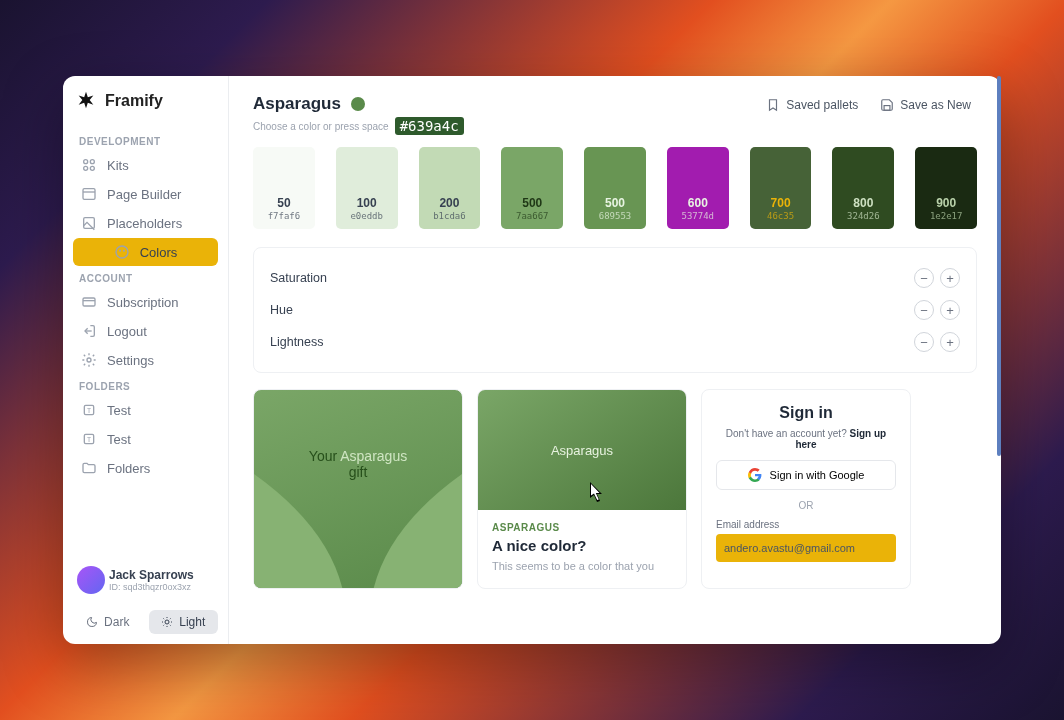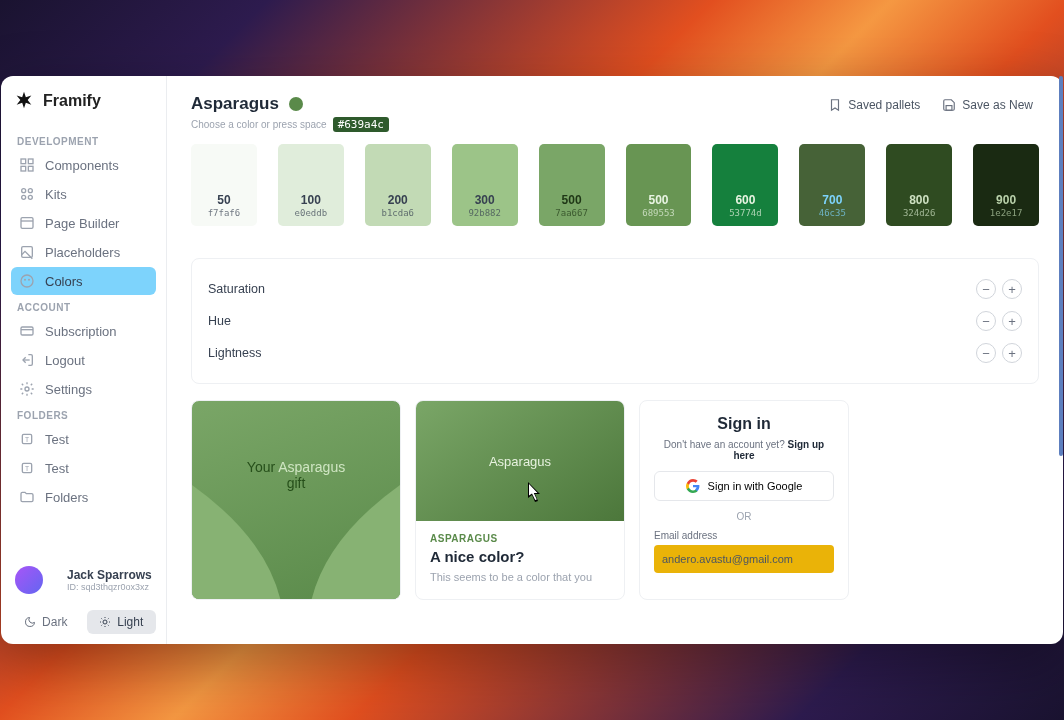--- a/index.html
+++ b/index.html
@@ -6,61 +6,61 @@
 body {
   background: linear-gradient(135deg, #1a1330 0%, #2d1b4e 15%, #e24f1f 40%, #f59842 50%, #e24f1f 60%, #2d1b4e 85%, #1a1330 100%);
   min-height: 720px;
   display: flex;
   align-items: flex-start;
   justify-content: center;
   padding-top: 76px;
   overflow: hidden;
 }
 .app-window {
-  width: 1062px;
+  width: 938px;
   background: #fff;
   border-radius: 12px;
   box-shadow: 0 20px 60px rgba(0,0,0,0.35);
   display: flex;
   position: relative;
 }
 .sidebar {
   width: 166px;
   border-right: 1px solid #ebedf0;
   padding: 14px 10px 10px;
   display: flex;
   flex-direction: column;
 }
 .logo-row { display:flex; align-items:center; gap:8px; margin-bottom: 18px; padding-left:2px; }
 .logo-mark { width:22px; height:22px; }
 .logo-text { font-weight:700; font-size:16px; color:#222; }
 .section-label { font-size:10px; font-weight:700; color:#9ca3af; letter-spacing:.5px; padding:6px 6px 4px; }
 .nav-item { display:flex; align-items:center; gap:10px; padding:6px 8px; border-radius:6px; cursor:pointer; color:#6b7280; font-size:13px; margin-bottom:1px; }
-.nav-item.active { background:#7dd3fc; color:#374151; }
+.nav-item.active { background:#eab308; color:#374151;justify-content:center; }
 .nav-icon { width:16px; height:16px; stroke:#9ca3af; fill:none; stroke-width:2; }
 .spacer { flex:1; }
-.user-block { display:flex; gap:24px; align-items:center; padding:6px 4px 10px; }
+.user-block { display:flex; gap:4px; align-items:center; padding:6px 4px 10px; }
 .avatar { width:28px; height:28px; border-radius:50%; background:linear-gradient(135deg,#a855f7,#6366f1); }
 .user-name { font-size:12px; font-weight:600; color:#374151; }
 .user-id { font-size:9px; color:#9ca3af; }
 .theme-toggle { display:flex; gap:6px; padding-top: 6px;}
 .theme-btn { flex:1; display:flex; align-items:center; justify-content:center; gap:6px; padding:5px; border-radius:6px; font-size:12px; color:#6b7280; cursor:pointer; }
 .theme-btn.active { background:#e5e7eb; color:#374151; }
 .main { flex:1; padding: 18px 24px; overflow:hidden; height: 568px;}
 .color-header { display:flex; align-items:flex-start; margin-bottom:12px; }
 .color-header-left { flex:1; }
 .title-row { display:flex; align-items:center; gap:10px; }
 .color-name { font-size:17px; font-weight:600; color:#1f2937; }
 .color-dot { width:14px; height:14px; border-radius:50%; }
 .subtitle-row { display:flex; align-items:center; gap:6px; margin-top:3px; }
 .subtitle { font-size:10px; color:#9ca3af; }
-.hex-badge { font-size:11px; background:#2e5a2c; color:#fff; padding:1px 5px; border-radius:3px; font-family: monospace; }
+.hex-badge { font-size:14px; background:#2e5a2c; color:#fff; padding:1px 5px; border-radius:3px; font-family: monospace; }
 .header-actions { display:flex; gap:10px; align-items:center; font-size:12px; color:#4b5563; }
 .header-action { display:flex; align-items:center; gap:6px; cursor:pointer; padding:4px 6px; }
-.swatches { display:flex; gap:21px; margin-bottom: 32px; }
+.swatches { display:flex; gap:21px; margin-bottom: 18px; }
 .swatch { flex:1; height:82px; border-radius:5px; display:flex; flex-direction:column; align-items:center; justify-content:flex-end; padding-bottom:8px; }
 .swatch-shade { font-size:12px; font-weight:600; }
 .swatch-hex { font-size:9px; opacity:.7; margin-top:1px; font-family: monospace;}
 .sliders { background:#fff; border:1px solid #eef0f3; border-radius:8px; padding: 14px 16px; margin-bottom: 16px;}
 .slider-row { display:flex; align-items:center; justify-content:space-between; padding:6px 0; font-size:12.5px; color:#374151; }
 .bump-buttons { display:flex; gap:6px; }
 .bump { width:20px; height:20px; border-radius:50%; border:1px solid #d1d5db; background:#fff; display:flex; align-items:center; justify-content:center; font-size:13px; color:#6b7280; cursor:pointer; }
 .examples-title { font-size:14px; font-weight:600; color:#1f2937; margin-bottom:12px; }
 .examples { display:flex; gap:14px; }
 .ex-card { width:210px; border-radius:8px; overflow:hidden; border:1px solid #eef0f3; background:#fff;}
@@ -95,29 +95,20 @@
     <div class="logo-row">
       <svg class="logo-mark" viewBox="0 0 24 24">
           <path fill="#111" d="M12 2l2 6 6-2-4 5 4 5-6-2-2 6-2-6-6 2 4-5-4-5 6 2z"></path>
         </svg>
       <span class="logo-text">Framify</span>
     </div>
 
     <div class="section-label">DEVELOPMENT</div>
     <div class="nav-item">
       <svg class="nav-icon" viewBox="0 0 24 24">
-          <rect x="3" y="3" width="7" height="7"></rect>
-          <rect x="14" y="3" width="7" height="7"></rect>
-          <rect x="3" y="14" width="7" height="7"></rect>
-          <rect x="14" y="14" width="7" height="7"></rect>
-        </svg>
-      <span>Components</span>
-    </div>
-    <div class="nav-item">
-      <svg class="nav-icon" viewBox="0 0 24 24">
           <circle cx="7" cy="7" r="3"></circle>
           <circle cx="17" cy="7" r="3"></circle>
           <circle cx="7" cy="17" r="3"></circle>
           <circle cx="17" cy="17" r="3"></circle>
         </svg>
       <span>Kits</span>
     </div>
     <div class="nav-item">
       <svg class="nav-icon" viewBox="0 0 24 24">
           <rect x="3" y="4" width="18" height="16" rx="2"></rect>
@@ -249,37 +240,33 @@
           <div class="swatch-hex">f7faf6</div>
         </div>
         <div class="swatch" style="background: rgb(224, 237, 219); color: rgb(55, 65, 81);">
           <div class="swatch-shade">100</div>
           <div class="swatch-hex">e0eddb</div>
         </div>
         <div class="swatch" style="background: rgb(194, 218, 181); color: rgb(55, 65, 81);">
           <div class="swatch-shade">200</div>
           <div class="swatch-hex">b1cda6</div>
         </div>
-        <div class="swatch" style="background: rgb(156, 196, 136); color: rgb(55, 65, 81);">
-          <div class="swatch-shade">300</div>
-          <div class="swatch-hex">92b882</div>
-        </div>
         <div class="swatch" style="background: rgb(122, 166, 103); color: rgb(31, 55, 22);">
           <div class="swatch-shade">500</div>
           <div class="swatch-hex">7aa667</div>
         </div>
         <div class="swatch" style="background: rgb(104, 149, 83); color: rgb(232, 244, 226);">
           <div class="swatch-shade">500</div>
           <div class="swatch-hex">689553</div>
         </div>
-        <div class="swatch" style="background: #15803d; color: rgb(232, 244, 226); text-align: right;">
+        <div class="swatch" style="background: #a21caf; color: rgb(232, 244, 226); text-align: right;">
           <div class="swatch-shade">600</div>
           <div class="swatch-hex">53774d</div>
         </div>
-        <div class="swatch" style="background: rgb(70, 98, 55); color: #7dd3fc;">
+        <div class="swatch" style="background: rgb(70, 98, 55); color: #eab308;">
           <div class="swatch-shade">700</div>
           <div class="swatch-hex">46c35</div>
         </div>
         <div class="swatch" style="background: rgb(47, 75, 33); color: rgb(205, 224, 193);">
           <div class="swatch-shade">800</div>
           <div class="swatch-hex">324d26</div>
         </div>
         <div class="swatch" style="background: rgb(26, 42, 18); color: rgb(185, 209, 170);">
           <div class="swatch-shade">900</div>
           <div class="swatch-hex">1e2e17</div>

